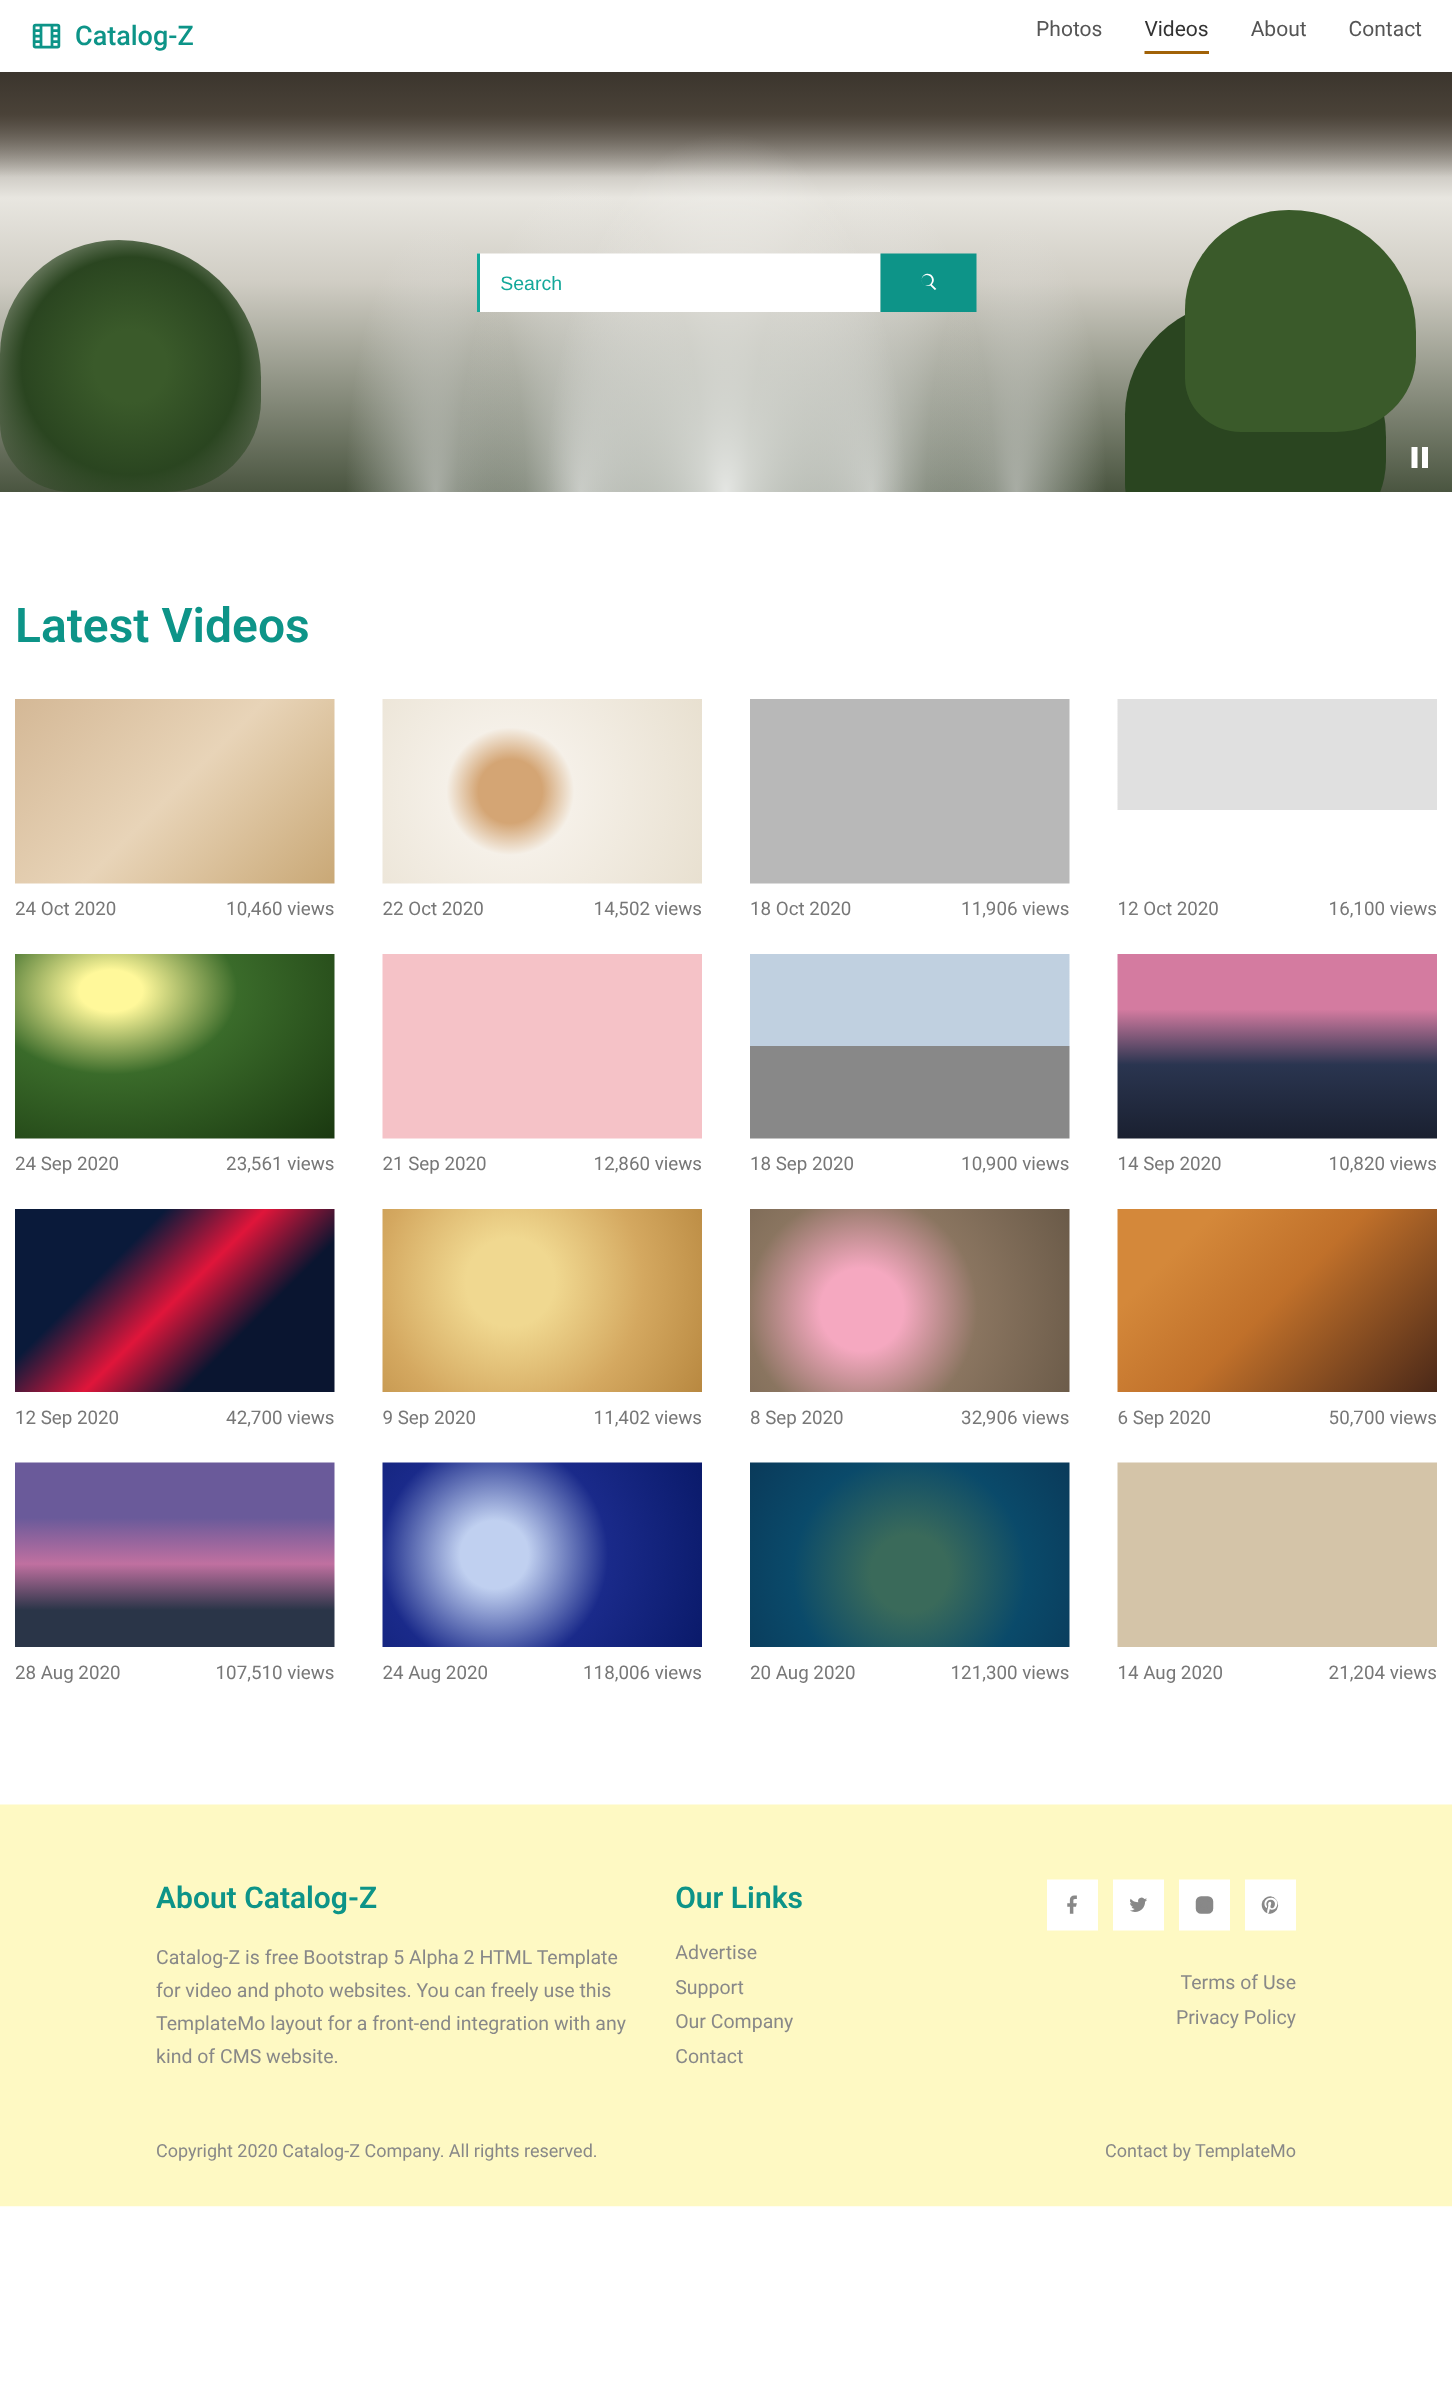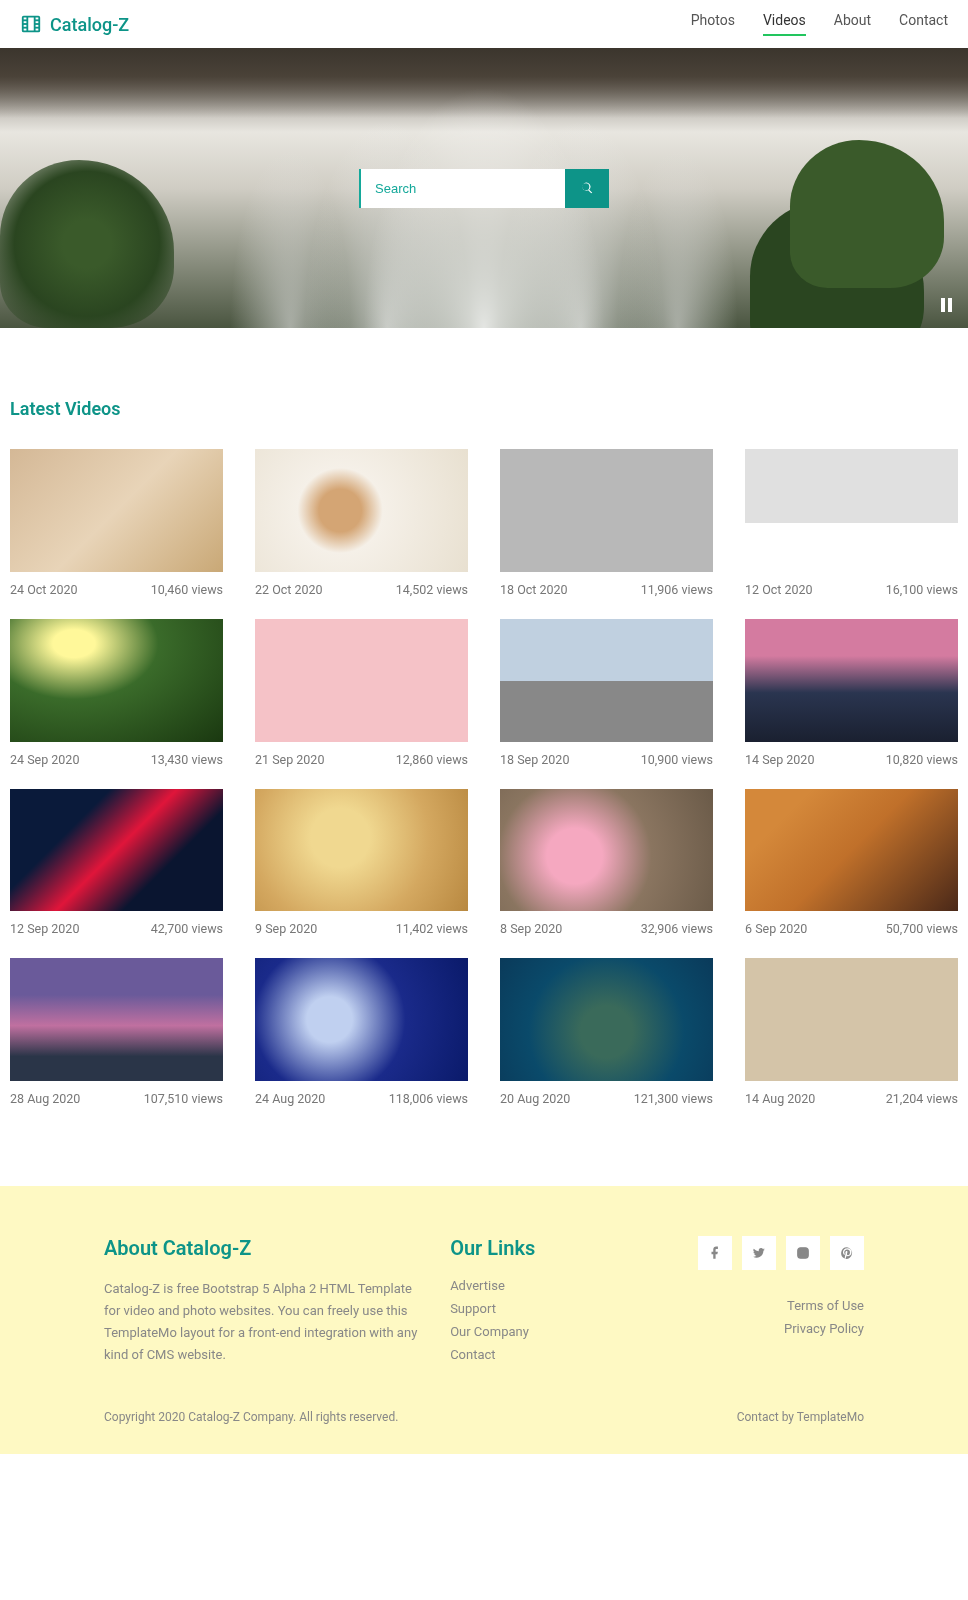--- a/index.html
+++ b/index.html
@@ -4,44 +4,44 @@
 <style>
 * { margin: 0; padding: 0; box-sizing: border-box; }
 body { font-family: -apple-system, BlinkMacSystemFont, "Segoe UI", Roboto, sans-serif; color: #333; background: #fff; }
 
 
 .header { display: flex; justify-content: space-between; align-items: center; padding: 12px 20px; background: #fff; }
 .logo { display: flex; align-items: center; gap: 8px; color: #0d9488; font-size: 18px; font-weight: 500; }
 .logo svg { width: 22px; height: 22px; }
 .nav { display: flex; gap: 28px; }
 .nav-item { color: #555; font-size: 14px; text-decoration: none; padding-bottom: 6px; cursor: pointer; }
-.nav-item.active { border-bottom: 2px solid #22c55e; color: #333; }
+.nav-item.active { border-bottom: 2px solid #a16207; color: #333; }
 
 
 .hero { position: relative; height: 280px; background: linear-gradient(180deg, #5a5248 0%, #e8e6e0 30%, #d0cdc4 50%, #4a5540 100%); background-size: cover; display: flex; align-items: center; justify-content: center; overflow: hidden; }
 .hero-bg { position: absolute; inset: 0; }
 .hero-bg::before { content: ""; position: absolute; inset: 0; background:
   radial-gradient(ellipse 200px 400px at 50% 100%, rgba(255,255,255,0.85) 0%, transparent 60%),
   radial-gradient(ellipse 150px 380px at 40% 100%, rgba(240,240,240,0.7) 0%, transparent 55%),
   radial-gradient(ellipse 150px 380px at 60% 100%, rgba(240,240,240,0.7) 0%, transparent 55%),
   radial-gradient(ellipse 120px 360px at 30% 100%, rgba(230,230,230,0.6) 0%, transparent 50%),
   radial-gradient(ellipse 120px 360px at 70% 100%, rgba(230,230,230,0.6) 0%, transparent 50%),
   linear-gradient(180deg, #3b352d 0%, #4a4238 10%, transparent 25%); }
 .hero-bg::after { content: ""; position: absolute; left: 0; bottom: 0; width: 18%; height: 60%; background: radial-gradient(circle, #3a5a2a 20%, #2a4520 60%, transparent); border-radius: 50% 60% 40% 30%; box-shadow: 780px -30px 0 -10px #3a5a2a, 750px 40px 0 0px #2a4520; }
-.search-wrap { position: relative; display: flex; width: 250px; z-index: 2; }
+.search-wrap { position: relative; display: flex; width: 333px; z-index: 2; }
 .search-input { flex: 1; border: none; padding: 12px 14px; font-size: 13px; outline: none; border-left: 2px solid #14a89a; }
 .search-input::placeholder { color: #14a89a; }
 .search-btn { width: 64px; background: #0d9488; border: none; display: flex; align-items: center; justify-content: center; cursor: pointer; }
 .search-btn svg { width: 14px; height: 14px; fill: #fff; }
 .pause-icon { position: absolute; right: 16px; bottom: 16px; z-index: 2; display: flex; gap: 3px; }
 .pause-icon span { width: 4px; height: 14px; background: #fff; }
 
 
 .main { padding: 50px 10px 80px; }
-.section-title { color: #0d9488; font-size: 18px; font-weight: 600; margin: 20px 0 30px 0; }
+.section-title { color: #0d9488; font-size: 32px; font-weight: 600; margin: 20px 0 30px 0; }
 .grid { display: grid; grid-template-columns: repeat(4, 1fr); gap: 22px 32px; }
 .card { display: flex; flex-direction: column; }
 .thumb { width: 100%; aspect-ratio: 196/113; background: #ccc; cursor: pointer; }
 .meta { display: flex; justify-content: space-between; margin-top: 10px; font-size: 12.5px; color: #777; }
 
 
 .t1 { background: linear-gradient(135deg, #d4b896 0%, #e8d4b8 50%, #c9a876 100%); }
 .t2 { background: radial-gradient(circle at 40% 50%, #d4a574 15%, #f5f0e8 30%, #e8e0d0 100%); }
 .t3 { background: #b8b8b8; }
 .t4 { background: linear-gradient(180deg, #e0e0e0 60%, #fff 60%); }
@@ -142,21 +142,21 @@
         <div class="thumb t4"></div>
         <div class="meta">
           <span>12 Oct 2020</span>
           <span>16,100 views</span>
         </div>
       </div>
       <div class="card">
         <div class="thumb t5"></div>
         <div class="meta">
           <span>24 Sep 2020</span>
-          <span>13,430 views</span>
+          <span>23,561 views</span>
         </div>
       </div>
       <div class="card">
         <div class="thumb t6"></div>
         <div class="meta">
           <span>21 Sep 2020</span>
           <span>12,860 views</span>
         </div>
       </div>
       <div class="card">

